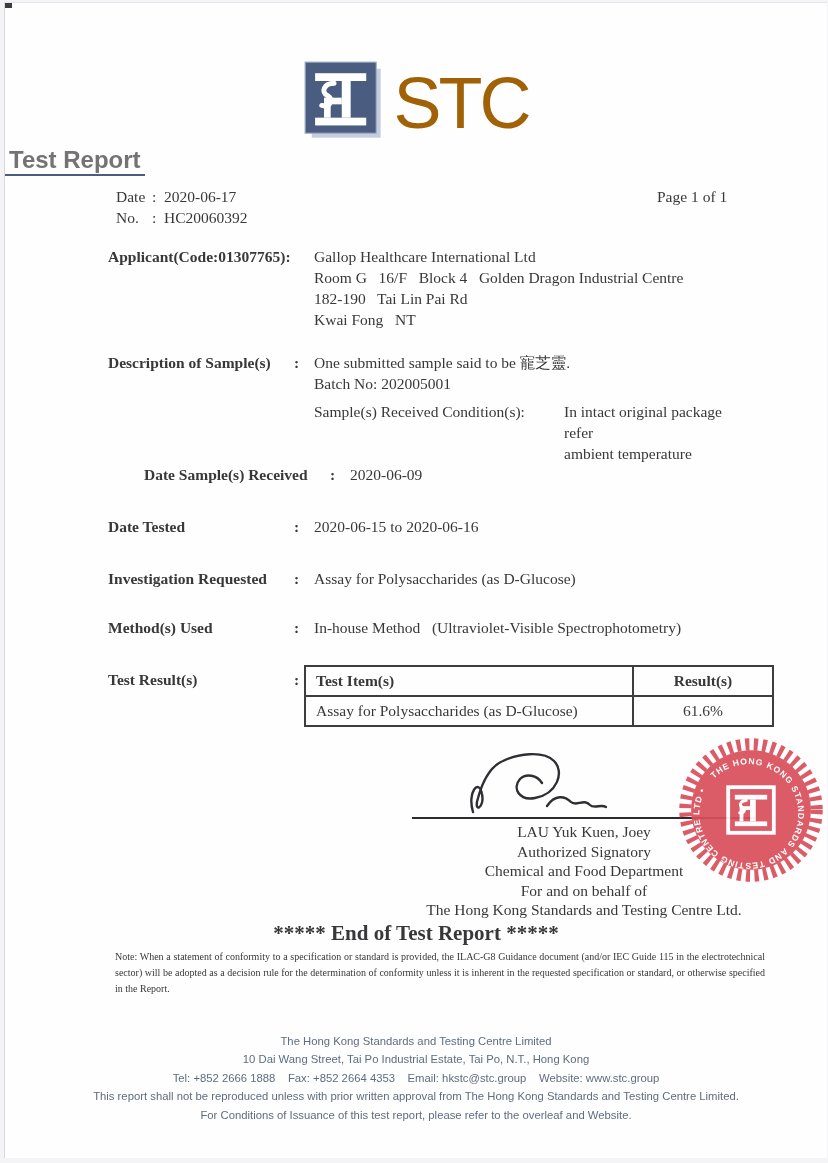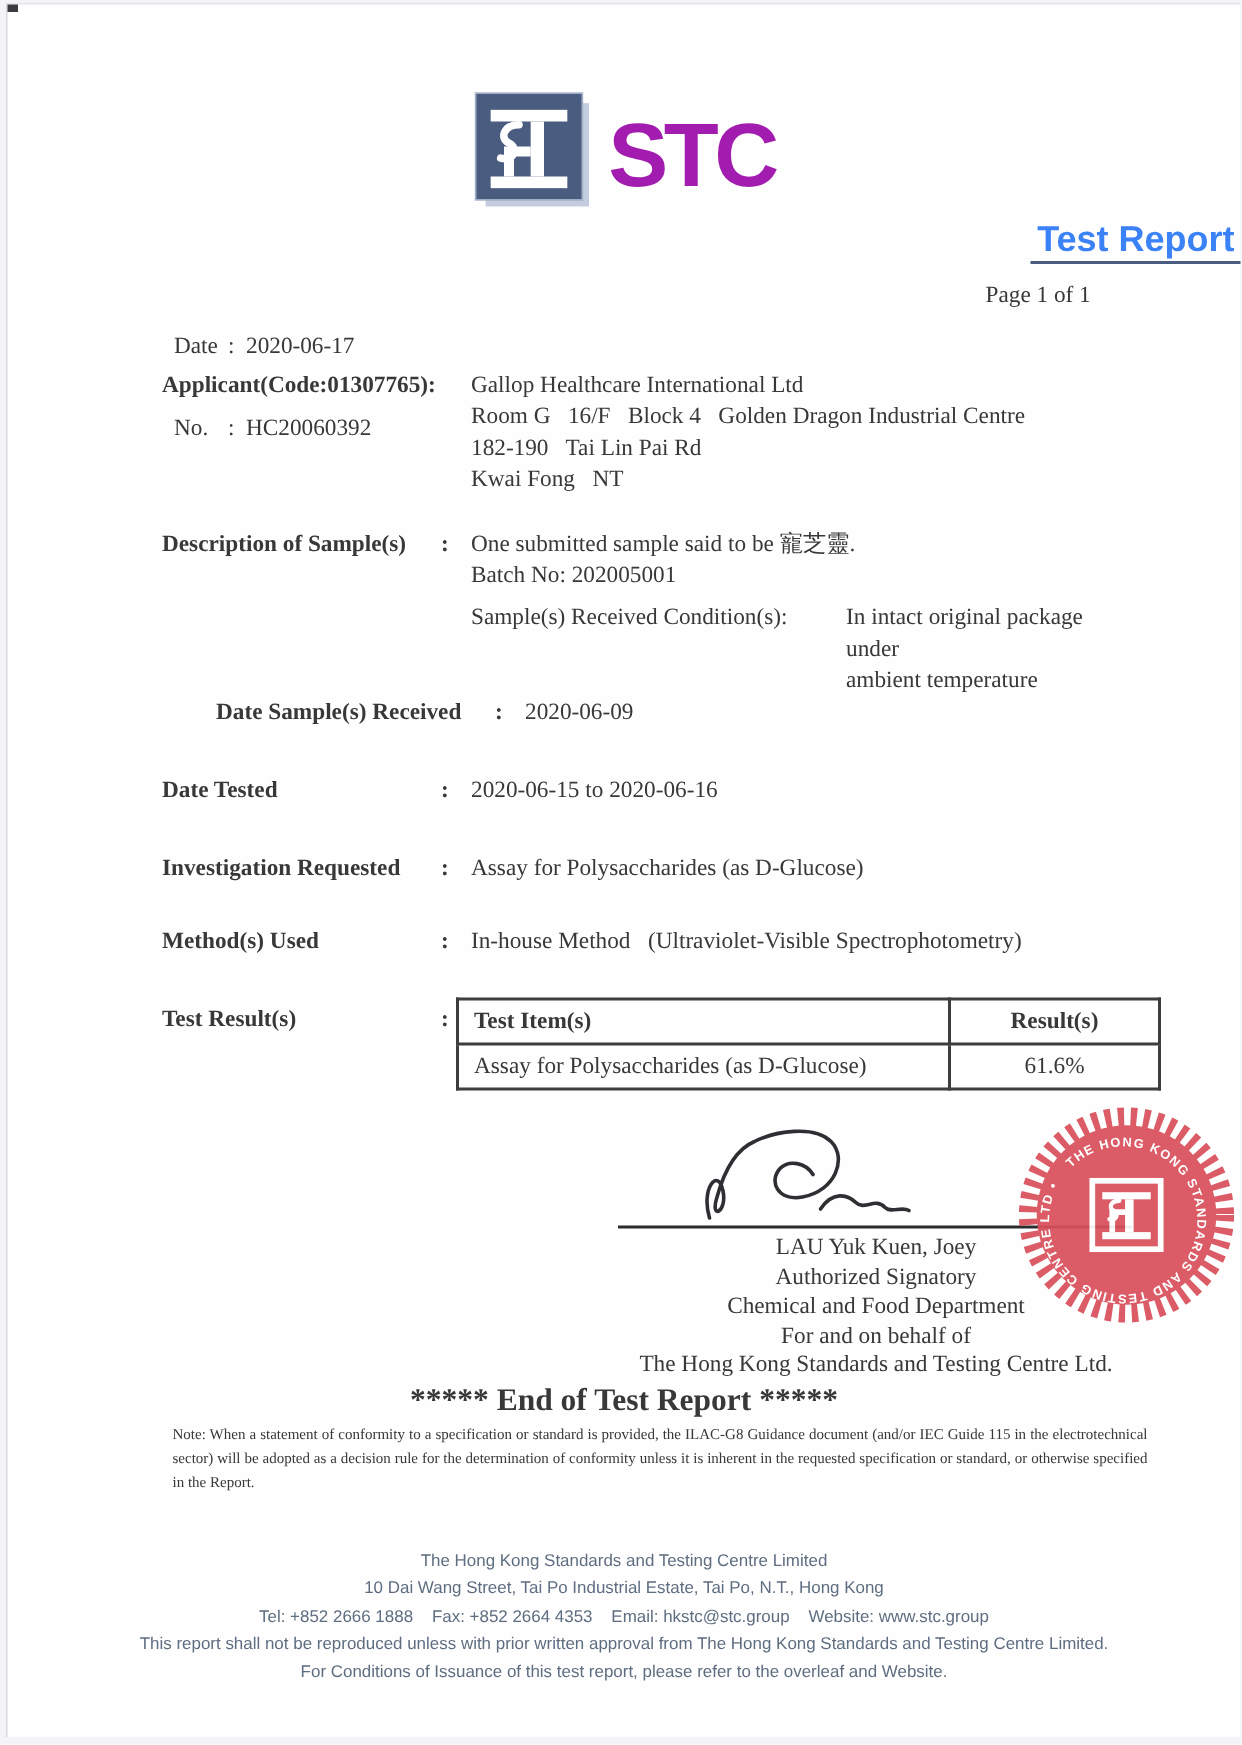--- a/index.html
+++ b/index.html
@@ -23,36 +23,36 @@
   .corner-artifact{
     position:absolute;left:0;top:0;width:7px;height:5px;background:#3c3c40;
   }
   
   .logo-wrap{
     position:absolute;left:0;top:58px;width:100%;
     display:flex;justify-content:center;align-items:center;gap:10px;
   }
   .logo-text{
     font-family:"Liberation Sans", sans-serif;
-    font-weight:bold;
-    font-size:60px;
+    font-weight:normal;
+    font-size:72px;
     line-height:80px;
     letter-spacing:-3px;
-    color:#a21caf;
+    color:#a16207;
   }
   .report-title{
     position:absolute;left:0;top:143px;width:100%;
-    text-align:right;
+    text-align:left;
     font-family:"Liberation Sans", sans-serif;
-    font-weight:bold;font-size:24px;color:#3b82f6;
+    font-weight:bold;font-size:24px;color:#737373;
   }
   .report-title span{border-bottom:2px solid #4a5c7f;padding:0 4px 1px 4px;}
   
   .hdr{position:absolute;left:111px;top:183px;line-height:21px;}
-  .hdr-row{display:grid;grid-template-columns:36px 12px auto;margin-top:34px;}
+  .hdr-row{display:grid;grid-template-columns:36px 12px auto;}
   .page-number{position:absolute;left:652px;top:185px;}
   
   .frow{position:absolute;left:103px;display:grid;grid-template-columns:186px 20px auto;line-height:21px;}
   .frow .lbl{font-weight:bold;grid-column:1/3;}
   .frow .lbl2{font-weight:bold;}
   .frow .colon{font-weight:bold;}
   .prewrap{white-space:pre-wrap;}
   .cond-row{display:flex;margin-top:7px;}
   .cond-lbl{width:250px;flex:none;}
   .cond-val{width:185px;}
@@ -144,21 +144,21 @@
 
   <div class="frow" style="top:349px;">
     <span class="lbl2">Description of Sample(s)</span>
     <span class="colon">:</span>
     <span>
       <div>One submitted sample said to be 寵芝靈.</div>
       <div>Batch No: 202005001</div>
       <div class="cond-row">
         <span class="cond-lbl">Sample(s) Received Condition(s):</span>
         <span class="cond-val">
-          <div>In intact original package under</div>
+          <div>In intact original package refer</div>
           <div>ambient temperature</div>
         </span>
       </div>
     </span>
   </div>
 
   <div class="frow" style="top:461px;margin-left:36px;">
     <span class="lbl2">Date Sample(s) Received</span>
     <span class="colon">:</span>
     <span>2020-06-09</span>

